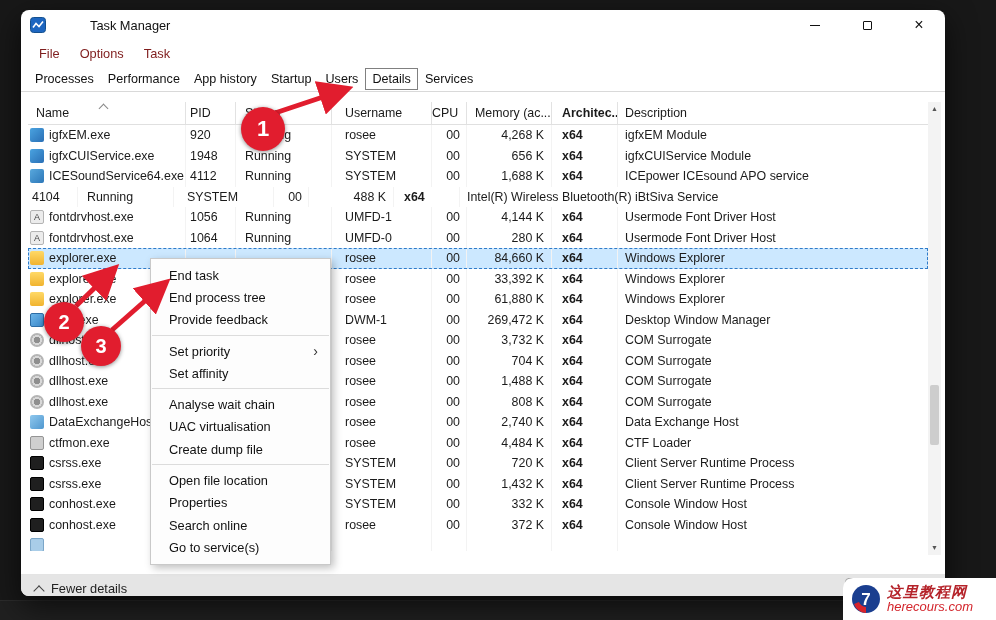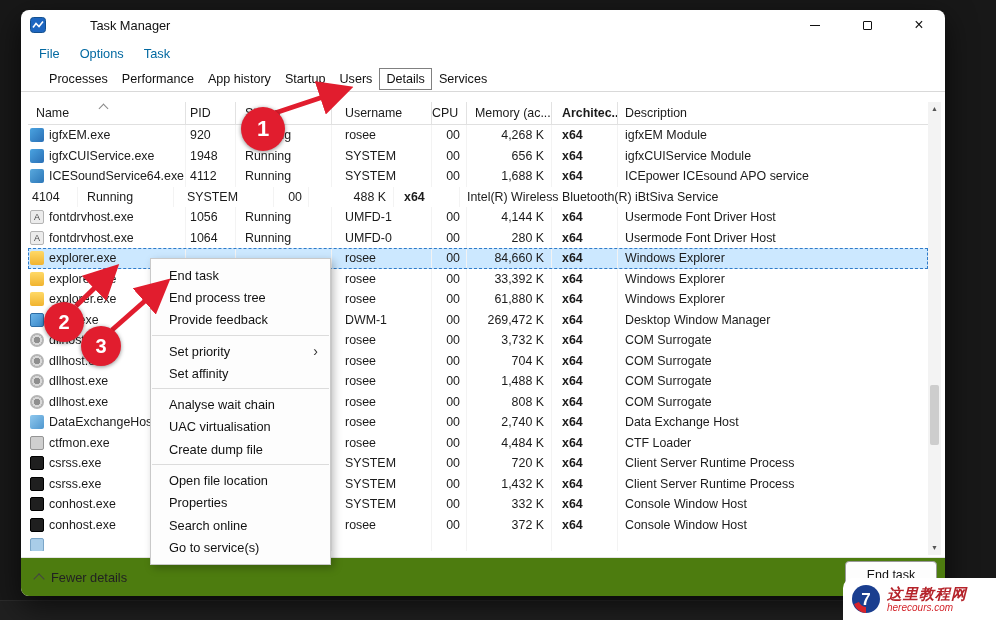--- a/index.html
+++ b/index.html
@@ -13,23 +13,23 @@
 
   .titlebar { position:absolute; left:0; top:0; right:0; height:30px; display:flex; align-items:center; padding-left:9px;gap:36px; }
   .titlebar .title { font-size:12.8px; color:#111; margin-left:8px; }
   .controls { position:absolute; right:0; top:0; height:30px; display:flex; }
   .ctl { width:52px; height:30px; display:flex; align-items:center; justify-content:center; cursor:default; }
   .glyph-min { width:10px; height:1px; background:#111; display:inline-block; }
   .glyph-max { width:9px; height:9px; border:1px solid #111; border-radius:1px; display:inline-block; }
   .glyph-close { font-size:16px; color:#111; line-height:1; }
 
   .menubar { position:absolute; left:0; top:30px; right:0; height:26px; display:flex; align-items:center; padding-left:8px; }
-  .mb-item { padding:0 10px; font-size:12.8px; color:#0369a1; }
-
-  .tabbar { position:absolute; left:0; top:56px; right:0; height:26px; display:flex; align-items:center; padding-left:21px; border-bottom:1px solid #d9d9d9; }
+  .mb-item { padding:0 10px; font-size:12.8px; color:#7f1d1d; }
+
+  .tabbar { position:absolute; left:0; top:56px; right:0; height:26px; display:flex; align-items:center; padding-left:7px; border-bottom:1px solid #d9d9d9; }
   .tab { padding:3px 6px; font-size:12.6px; color:#111; border:1px solid transparent; white-space:nowrap; }
   .tab.selected { border-color:#808080; }
 
   
   .table { position:absolute; left:7px; top:92px; width:900px; }
   .thead { display:flex; height:23px; border-bottom:1px solid #e0e0e0; }
   .th { display:block; line-height:22px; font-size:12.4px; color:#1a1a1a; border-right:1px solid #e2e2e2;
         white-space:nowrap; overflow:hidden; position:relative; padding-left:8px; }
   .th.c0::before { content:''; position:absolute; left:72px; top:3px; width:6px; height:6px;
         border-left:1px solid #888; border-top:1px solid #888; transform:rotate(45deg); }
@@ -65,21 +65,21 @@
   .ic-console   { background:#1f1f1f; border:1px solid #000; }
   .ic-app       { background:#a9cde8; border:1px solid #7ba6c8; }
 
   
   .scrollbar { position:absolute; left:907px; top:92px; width:13px; height:453px; background:#f3f3f3; }
   .sb-arrow { position:absolute; left:0; width:13px; height:14px; font-size:7px; color:#555; text-align:center; line-height:14px; }
   .sb-arrow.up { top:0; } .sb-arrow.down { bottom:0; }
   .sb-thumb { position:absolute; left:2px; width:9px; top:283px; height:60px; background:#cdcdcd; border-radius:2px; }
 
   
-  .footer { position:absolute; left:0; right:0; bottom:0; height:39px; border-top:1px solid #e4e4e4; background:#4d7c0f; display:flex; align-items:center; padding-left:14px; }
+  .footer { position:absolute; left:0; right:0; bottom:0; height:22px; border-top:1px solid #e4e4e4; background:#e5e5e5; display:flex; align-items:flex-end; padding-left:14px; }
   .fewer { display:flex; align-items:center; gap:8px; font-size:12.8px; color:#222; }
   .chev-up { width:8px; height:8px; border-top:1.5px solid #444; border-right:1.5px solid #444; transform:rotate(-45deg); margin-top:4px; }
   .endtask-btn { position:absolute; right:8px; top:3px; width:92px; height:27px; background:#fdfdfd; border:1px solid #999;
                  border-radius:4px; font-size:12.5px; color:#111; font-family:"Liberation Sans",sans-serif; }
 
   
   .ctx-menu { position:absolute; left:129px; top:248px; width:181px; background:#fdfdfd; border:1px solid #c9c9c9;
               box-shadow:3px 3px 8px rgba(0,0,0,.25); padding:5px 0; z-index:30; }
   .mi { height:22.3px; display:flex; align-items:center; justify-content:space-between; padding:0 12px 0 18px;
         font-size:12.8px; color:#111; white-space:nowrap; }
@@ -93,21 +93,21 @@
          display:flex; align-items:center; justify-content:center; z-index:6; box-shadow:0 1px 4px rgba(0,0,0,.45); }
   .ann1 { left:241px; top:107px; width:44px; height:44px; font-size:22px; }
   .ann2 { left:44px;  top:302px; width:40px; height:40px; font-size:20px; }
   .ann3 { left:81px;  top:326px; width:40px; height:40px; font-size:20px; }
 
   
   .watermark { position:absolute; right:0; bottom:0; width:153px; height:42px; background:#fff; border-radius:10px 0 0 0;
                display:flex; align-items:center; gap:6px; padding-left:8px; z-index:10; }
   .wm-text { display:flex; flex-direction:column; line-height:1.15;font-style:italic; }
   .wm-name { font-size:15px; font-weight:bold; color:#b5232a; letter-spacing:1px; }
-  .wm-domain { font-size:10px; color:#d3242b; }
+  .wm-domain { font-size:13px; color:#d3242b; }
 </style>
 </head>
 <body>
 
 <div class="desktop">
   <div class="taskbar"></div>
 
   <div class="window">
     <div class="titlebar">
       <span style="display:inline-flex;">

